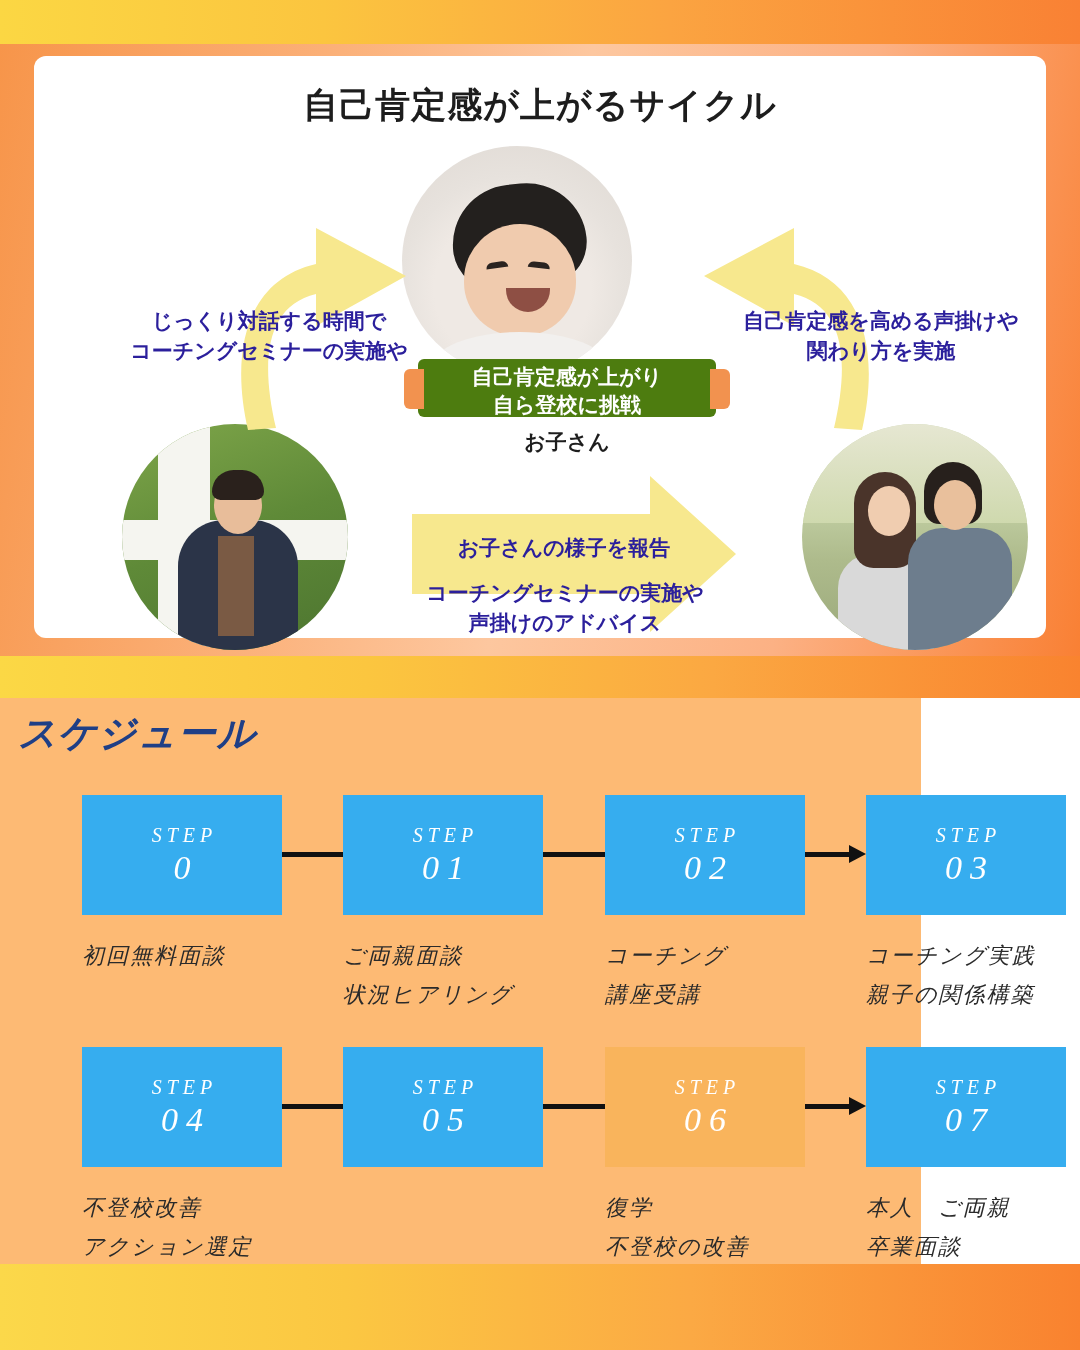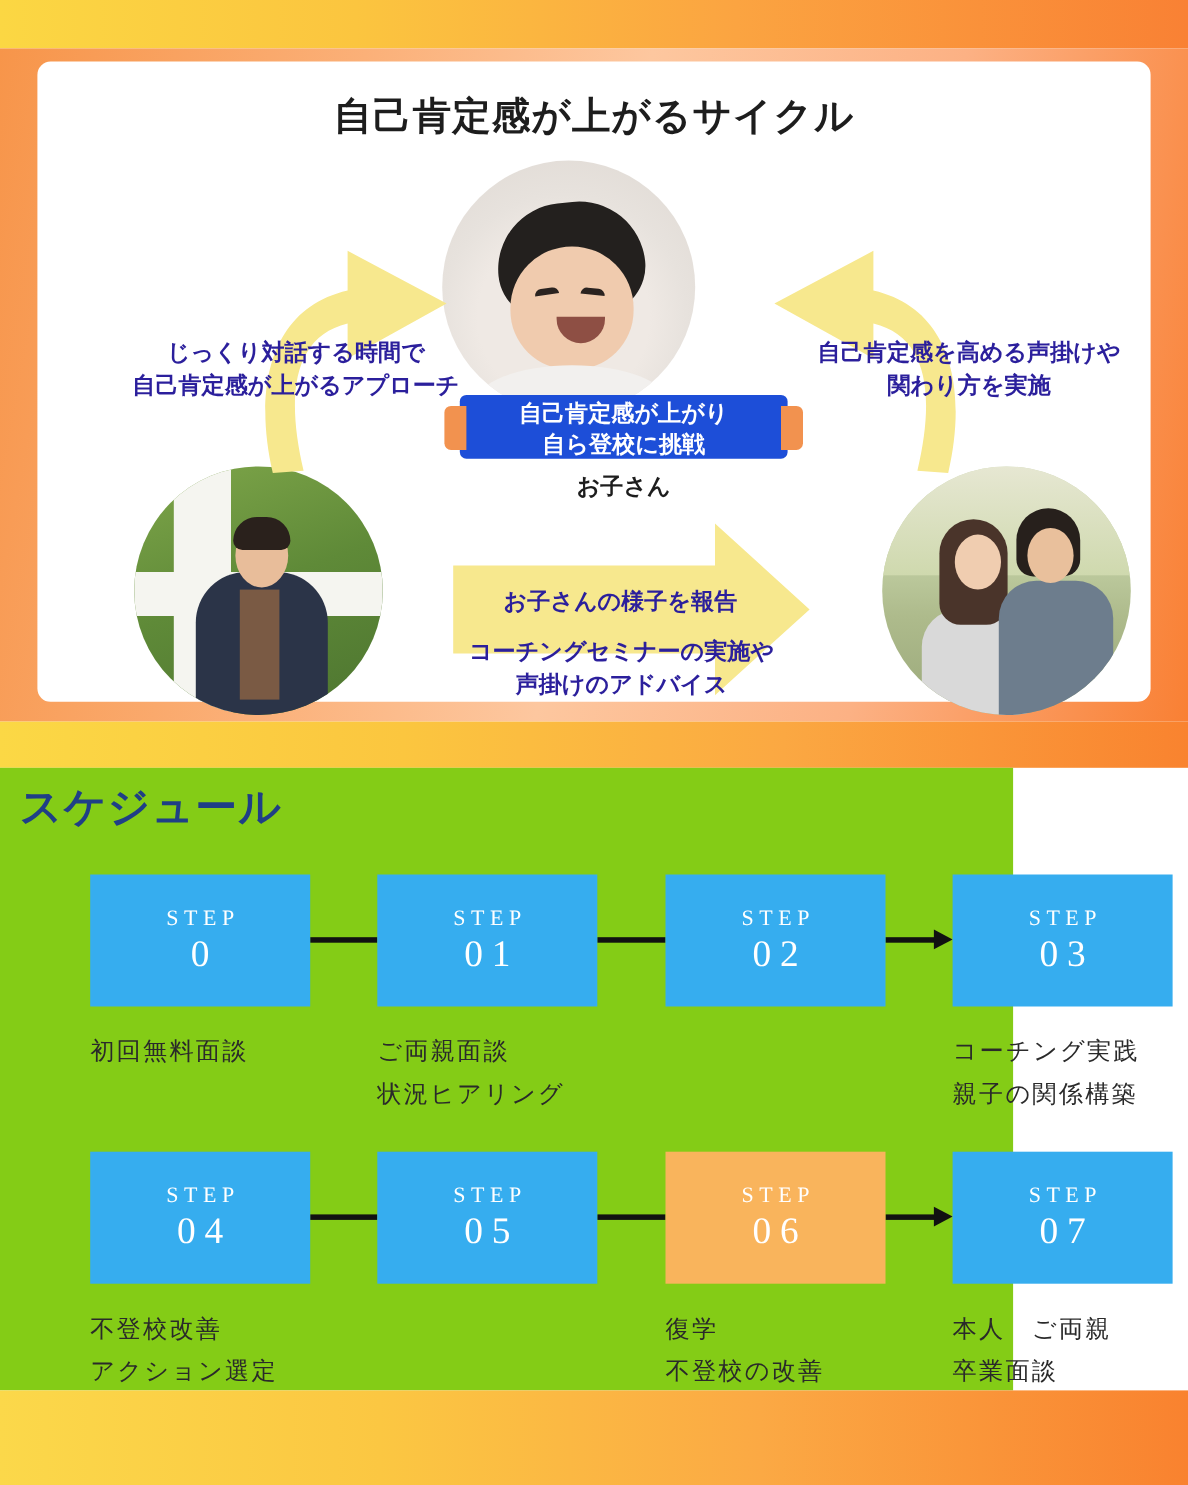--- a/index.html
+++ b/index.html
@@ -193,21 +193,21 @@
   }
   #text-left   { left: 70px;  top: 250px; width: 330px; }
   #text-right  { left: 682px; top: 250px; width: 330px; }
   #text-bottom-1 { left: 380px; top: 477px; width: 300px; }
   #text-bottom-2 { left: 368px; top: 522px; width: 326px; }
 
   #ribbon {
     position: absolute;
     left: 384px; top: 303px;
     width: 298px; height: 58px;
-    background: #1d4ed8;
+    background: #4d7c0f;
     border-radius: 6px;
     color: #ffffff;
     font-size: 21px;
     font-weight: bold;
     line-height: 1.35;
     text-align: center;
     padding-top: 4px;
     box-sizing: border-box;
     white-space: pre-line;
   }
@@ -231,21 +231,22 @@
   #label-child   { left: 384px; top: 372px; width: 298px; }
   #label-coach   { left: 88px;  top: 598px; width: 226px; }
   #label-parents { left: 768px; top: 598px; width: 226px; }
 
   
   #schedule {
     position: absolute;
     left: 0; top: 698px;
     width: 921px;
     height: 566px;
-    background: #84cc16;
+    background: #fdba74;
+    font-style: italic;
   }
   #schedule-heading {
     position: absolute;
     left: 18px; top: 10px;
     font-size: 38px;
     font-weight: bold;
     color: #1f3f86;
     letter-spacing: 1px;
   }
 
@@ -364,21 +365,21 @@
 
     <svg class="arrow-svg" id="arrow-right" width="210" height="230" viewBox="0 0 210 230">
       <path d="M182 228 C200 150 184 78 114 62 L114 26 L24 74 L114 124 L114 92 C164 104 170 158 154 226 Z" fill="#F7E88E"></path>
     </svg>
 
     <svg class="arrow-svg" id="arrow-bottom" width="336" height="168" viewBox="0 0 336 168">
       <path d="M6 44 L244 44 L244 6 L330 84 L244 162 L244 124 L6 124 Z" fill="#F7E88E"></path>
     </svg>
 
     <div class="cyc-text" id="text-left">じっくり対話する時間で
-自己肯定感が上がるアプローチ</div>
+コーチングセミナーの実施や</div>
     <div class="cyc-text" id="text-right">自己肯定感を高める声掛けや
 関わり方を実施</div>
     <div class="cyc-text" id="text-bottom-2">コーチングセミナーの実施や
 声掛けのアドバイス</div>
     <div class="cyc-text" id="text-bottom-1">お子さんの様子を報告</div>
 
     <div id="ribbon">自己肯定感が上がり
 自ら登校に挑戦</div>
 
     <div class="role-label" id="label-child">お子さん</div>
@@ -413,20 +414,22 @@
       </div>
       <div class="step-caption">ご両親面談
 状況ヒアリング</div>
     </div>
 
     <div class="step-col c2">
       <div class="step-box">
         <div class="step-word">STEP</div>
         <div class="step-num">02</div>
       </div>
+      <div class="step-caption">コーチング
+講座受講</div>
     </div>
 
     <div class="step-col c3">
       <div class="step-box">
         <div class="step-word">STEP</div>
         <div class="step-num">03</div>
       </div>
       <div class="step-caption">コーチング実践
 親子の関係構築</div>
     </div>

